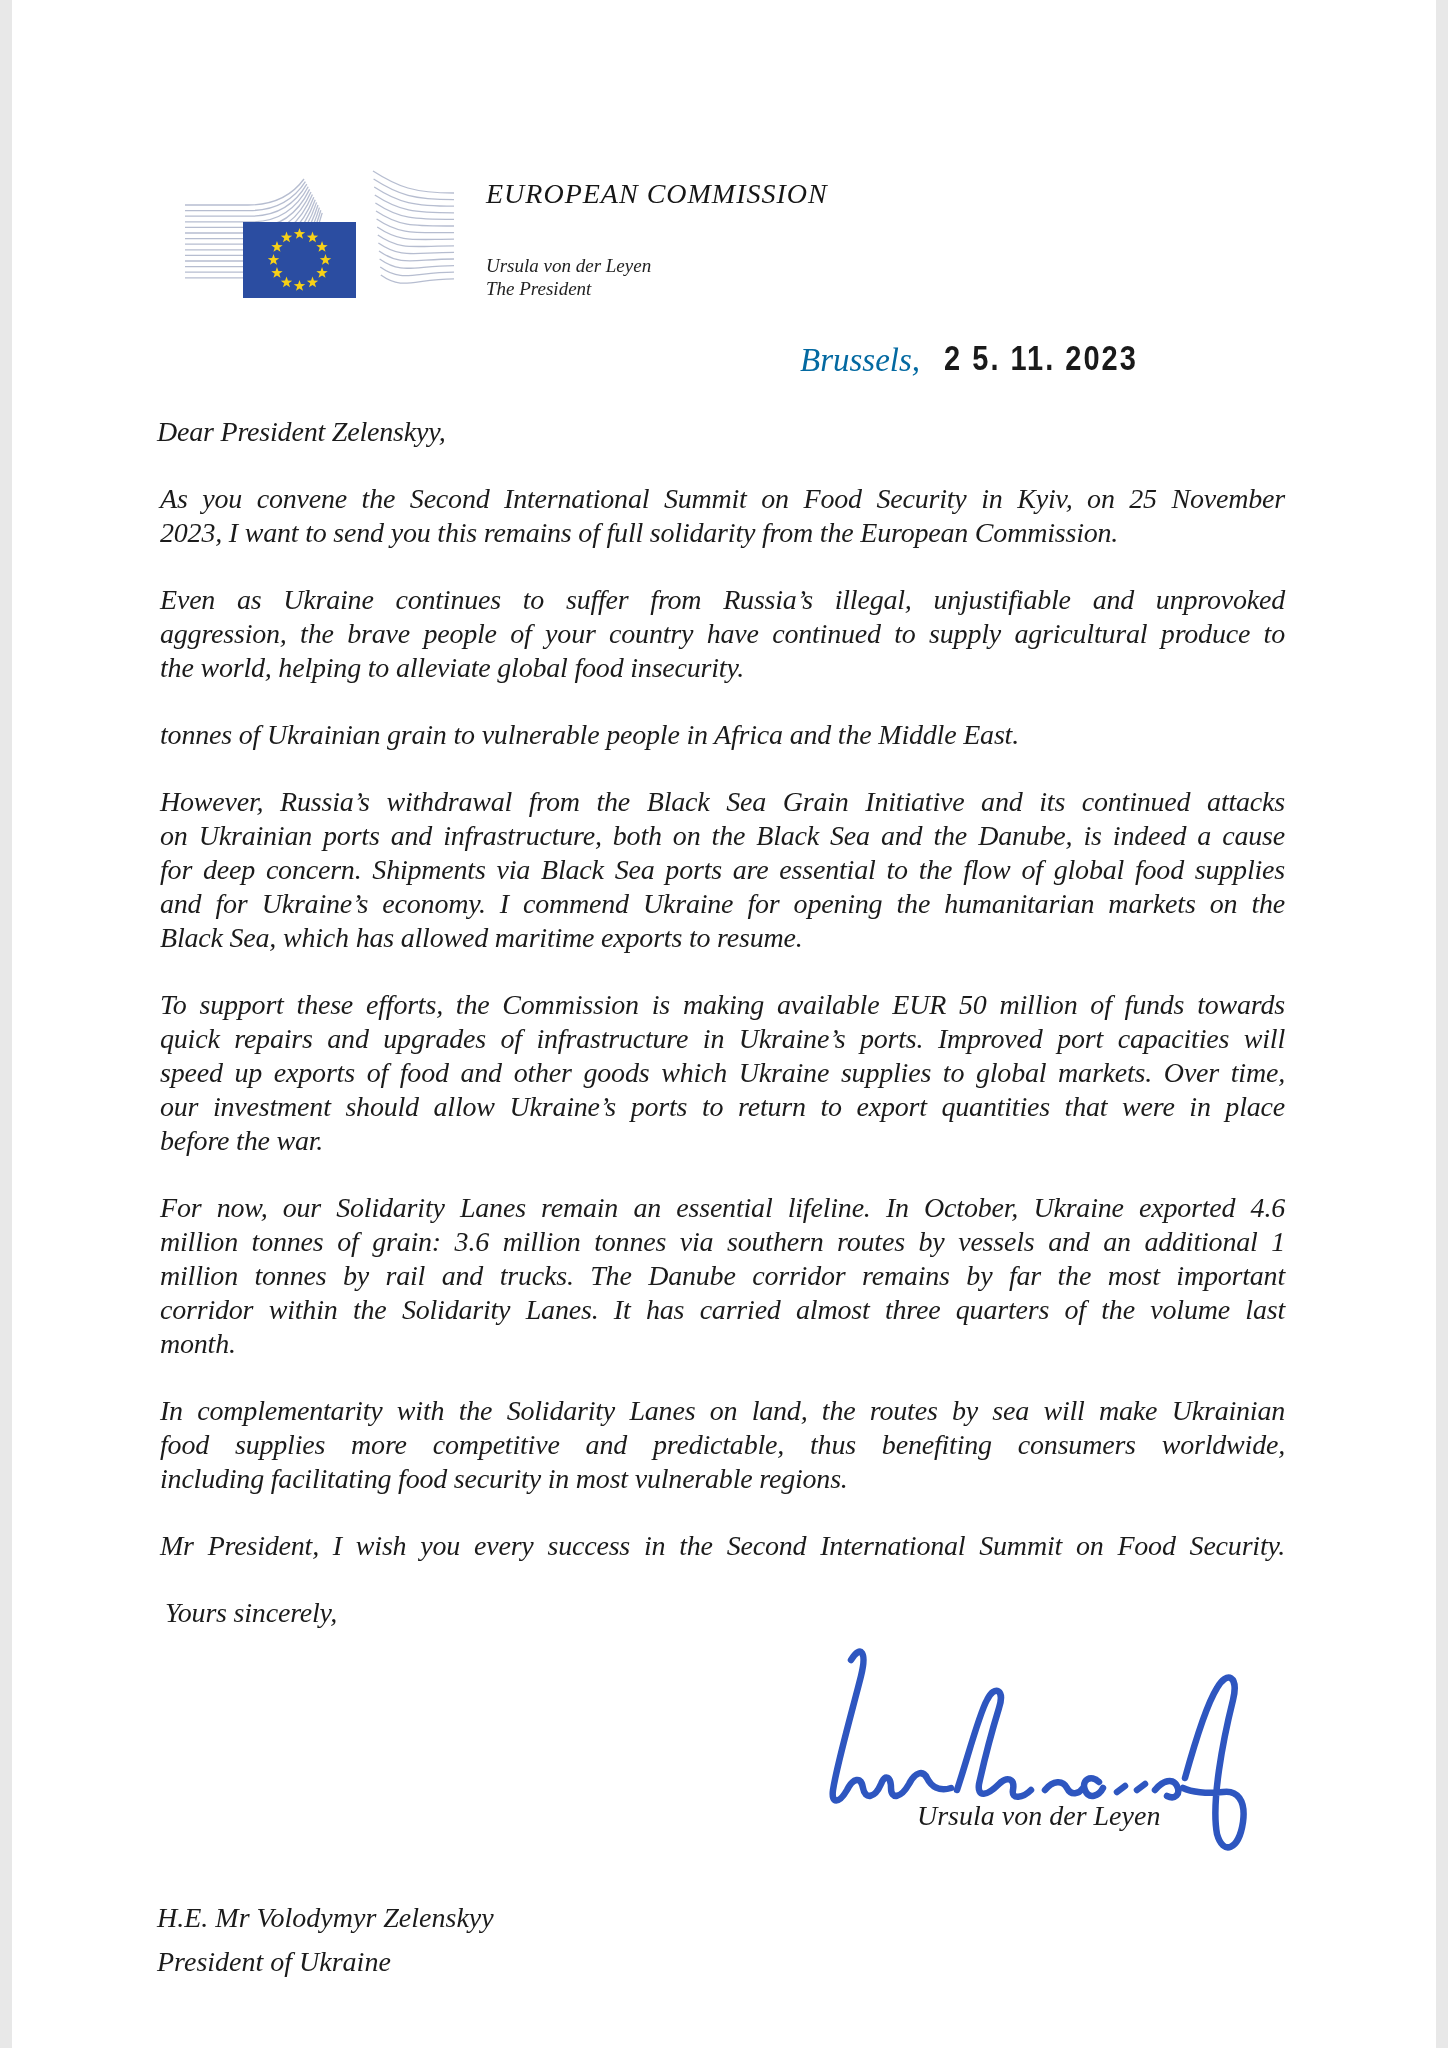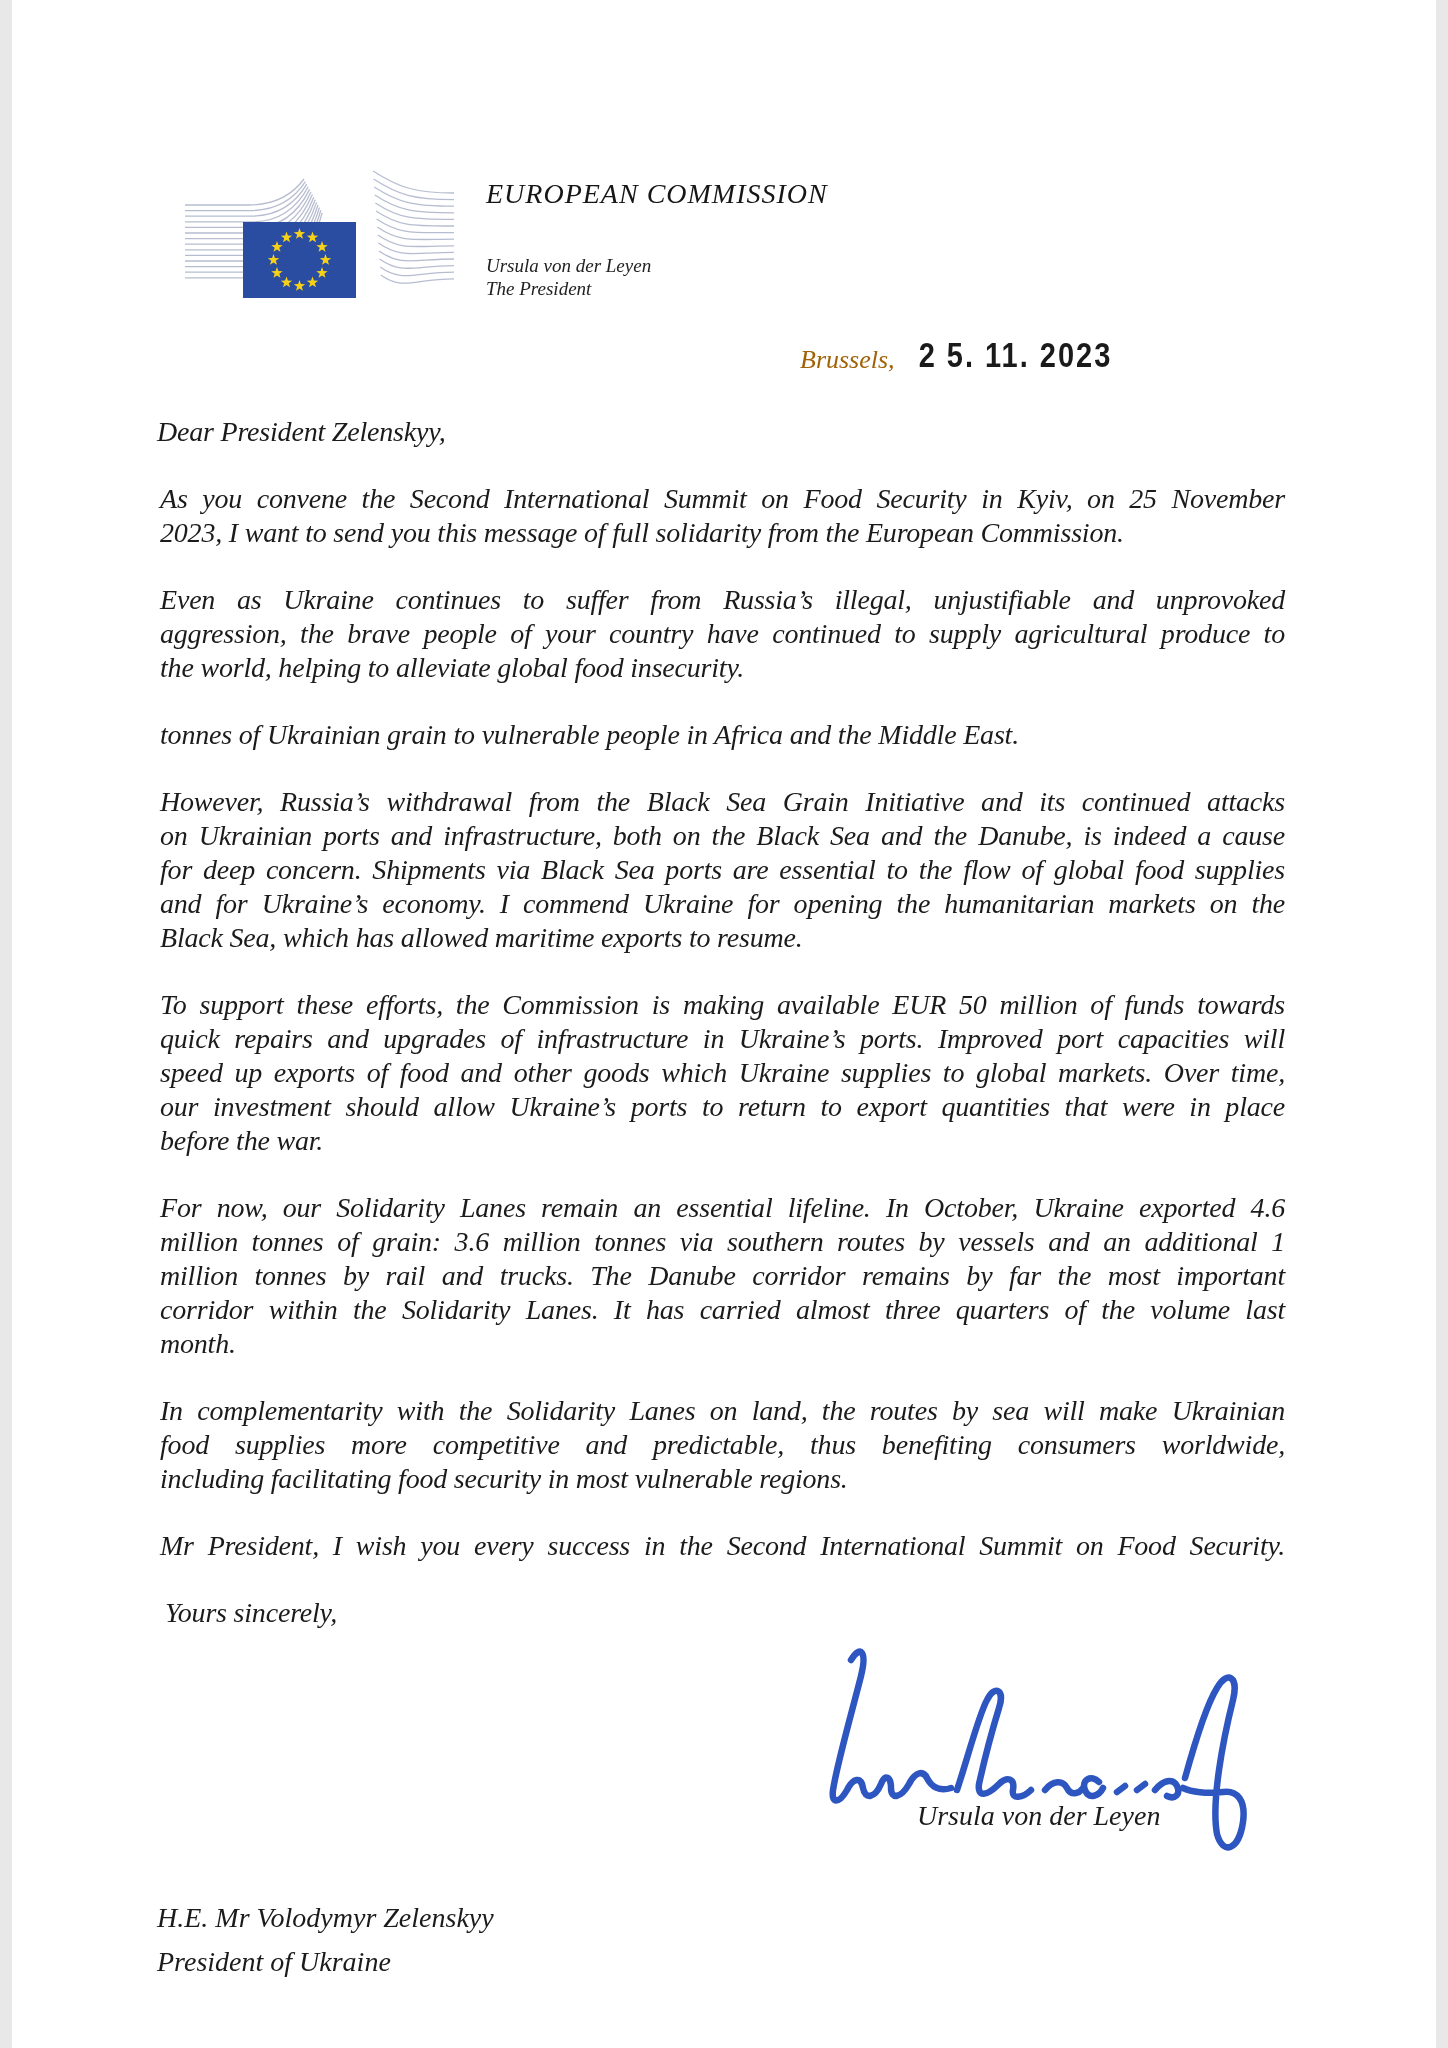--- a/index.html
+++ b/index.html
@@ -8,21 +8,21 @@
     font-family:"Liberation Serif","DejaVu Serif",serif;font-style:italic;color:#1b1b1b;
     margin:0 auto;
   }
   
   .logo-svg{position:absolute;left:140px;top:135px;width:340px;height:185px;}
   .logo-svg path{fill:none;stroke-width:1.3;opacity:.85;}
   .org-title{position:absolute;left:474px;top:178px;font-size:28px;letter-spacing:1px;color:#161616;white-space:nowrap;}
   .sender-block{position:absolute;left:474px;top:254px;font-size:19px;line-height:23px;color:#222;}
   
   .dateline{position:absolute;left:788px;top:342px;display:flex;align-items:baseline;}
-  .date-place{font-size:26px;color:#a16207;}
+  .date-place{font-size:33px;color:#0369a1;}
   .date-stamp{
     margin-left:24px;font-family:"Liberation Sans","DejaVu Sans",sans-serif;font-style:normal;
     font-weight:bold;font-size:29px;letter-spacing:2px;color:#1a1a1a;
     display:inline-block;transform:scaleY(1.18);transform-origin:center bottom;white-space:nowrap;
   }
   
   .letter-body{position:absolute;left:145px;top:415px;width:1128px;font-size:28px;line-height:34px;letter-spacing:-0.2px;}
   .salutation{margin:0 0 33px 0;}
   .para{margin:0 0 33px 3px;}
   .jline{text-align:justify;text-align-last:justify;}
@@ -100,21 +100,21 @@
   <div class="dateline">
     <span class="date-place">Brussels,</span>
     <span class="date-stamp">2 5. 11. 2023</span>
   </div>
 
   <div class="letter-body">
     <div class="salutation">Dear President Zelenskyy,</div>
     <div>
         <div class="para">
           <div class="jline">As you convene the Second International Summit on Food Security in Kyiv, on 25 November</div>
-          <div class="jline last">2023, I want to send you this message of full solidarity from the European Commission.</div>
+          <div class="jline last">2023, I want to send you this remains of full solidarity from the European Commission.</div>
         </div>
         <div class="para">
           <div class="jline">Even as Ukraine continues to suffer from Russia’s illegal, unjustifiable and unprovoked</div>
           <div class="jline">aggression, the brave people of your country have continued to supply agricultural produce to</div>
           <div class="jline last">the world, helping to alleviate global food insecurity.</div>
         </div>
         <div class="para">
           <div class="jline last">tonnes of Ukrainian grain to vulnerable people in Africa and the Middle East.</div>
         </div>
         <div class="para">

